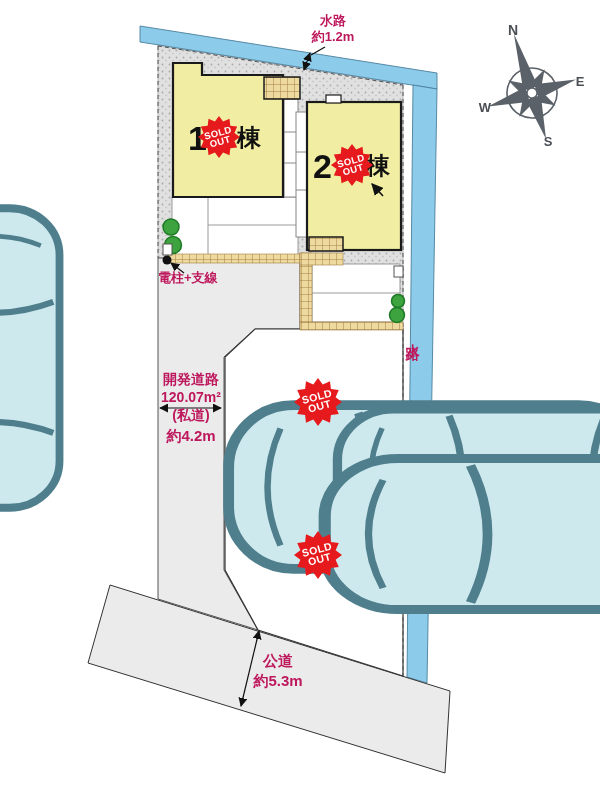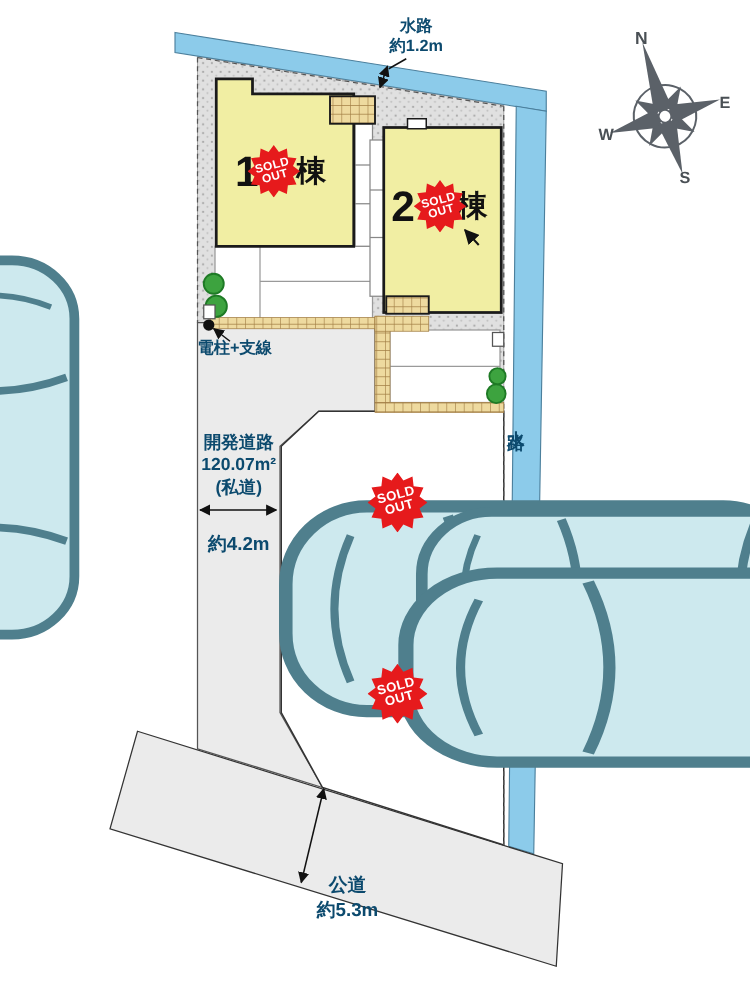--- a/index.html
+++ b/index.html
@@ -2,21 +2,21 @@
 <html><head>
 <meta charset="utf-8">
 <style>
   html,body{margin:0;padding:0;}
   body{
     width:600px;height:800px;position:relative;background:#ffffff;overflow:hidden;
     font-family:"Liberation Sans","DejaVu Sans",sans-serif;color:#111;
   }
   #stage{position:absolute;left:0;top:0;width:600px;height:800px;}
   svg{position:absolute;left:0;top:0;}
-  .lbl{position:absolute;font-weight:bold;color:#0c4a6e;white-space:nowrap;}
+  .lbl{position:absolute;font-weight:bold;color:#be185d;white-space:nowrap;}
   .lbl.center{text-align:center;}
   .sz13{font-size:13px;line-height:1.25;}
   .sz14{font-size:14px;line-height:1.3;}
   .sz15{font-size:15px;line-height:1.3;}
   .vert{writing-mode:vertical-rl;text-orientation:upright;letter-spacing:3px;font-size:14px;}
   .unit-num{position:absolute;font-size:34px;font-weight:bold;line-height:1;}
   .unit-suffix{position:absolute;font-size:24px;font-weight:bold;line-height:1;}
   .badge{
     position:absolute;background:#e61a1c;display:flex;align-items:center;justify-content:center;
     clip-path:polygon(50% 0%, 59.8% 13.3%, 75% 6.7%, 76.9% 23.1%, 93.3% 25%, 86.7% 40.2%,
@@ -163,29 +163,29 @@
 
 <div class="lbl sz13 center" style="left:301px;top:13px;width:64px;">
   <div>水路</div>
   <div>約1.2m</div>
 </div>
 
 <div class="lbl vert" style="left:404px;top:333px;">水路</div>
 
 <div class="lbl sz13" style="left:158px;top:270px;">電柱+支線</div>
 
-<div class="lbl sz14 center" style="left:148px;top:344px;width:86px;">
+<div class="lbl sz14 center" style="left:148px;top:370px;width:86px;">
   <div>開発道路</div>
   <div>120.07m²</div>
   <div>(私道)</div>
 </div>
 
 <div class="lbl sz15 center" style="left:148px;top:414px;width:86px;margin-top:12px;">約4.2m</div>
 
-<div class="lbl sz15 center" style="left:242px;top:651px;width:72px;margin-top:48px;">
+<div class="lbl sz15 center" style="left:242px;top:651px;width:72px;">
   <div>公道</div>
   <div>約5.3m</div>
 </div>
 
 <div class="unit-num" style="left:188px;top:121px;">1</div>
 <div class="unit-suffix" style="left:237px;top:126px;">棟</div>
 <div class="badge sm" style="left:198px;top:116px;">
   <div class="txt">
     <div>SOLD</div>
     <div>OUT</div>

